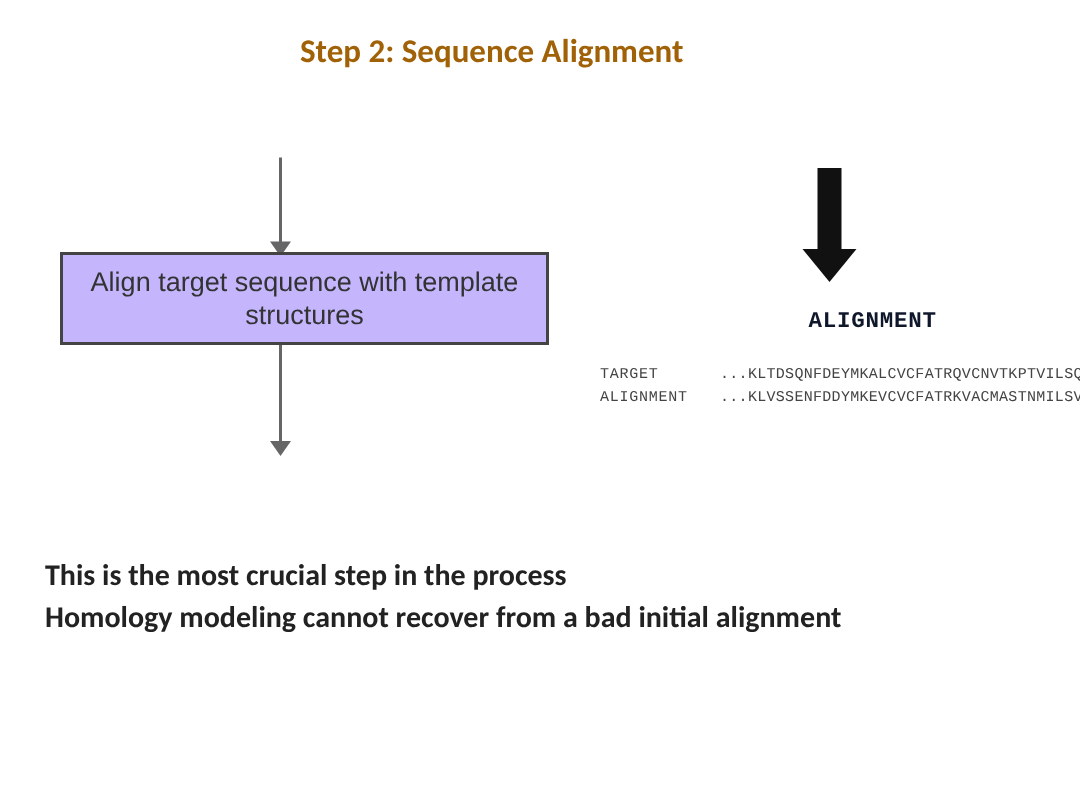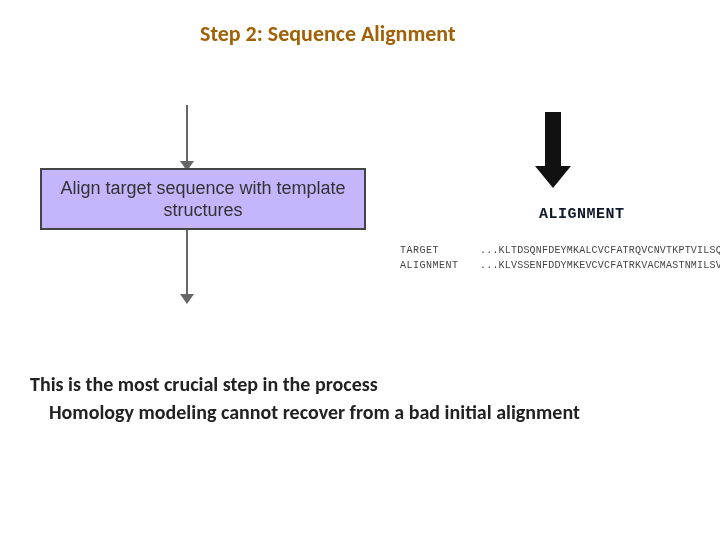--- a/index.html
+++ b/index.html
@@ -111,21 +111,21 @@
   .seq-name { width: 58px; font-weight: normal; letter-spacing: 0.5px; }
   .seq-val { letter-spacing: 0.2px; }
   .body-text {
     position: absolute;
     left: 30px;
     font-size: 20px;
     font-weight: bold;
     color: #222;
   }
   .line1 { top: 360px; margin-top: 12px; }
-  .line2 { top: 400px; margin-left: 19px; }
+  .line2 { top: 400px; }
 </style>
 </head>
 <body>
 
 <div class="title">Step 2: Sequence Alignment</div>
 
 <div class="flow-arrow-top"></div>
 
 <div class="step-box">
   <span>Align target sequence with template structures</span>

